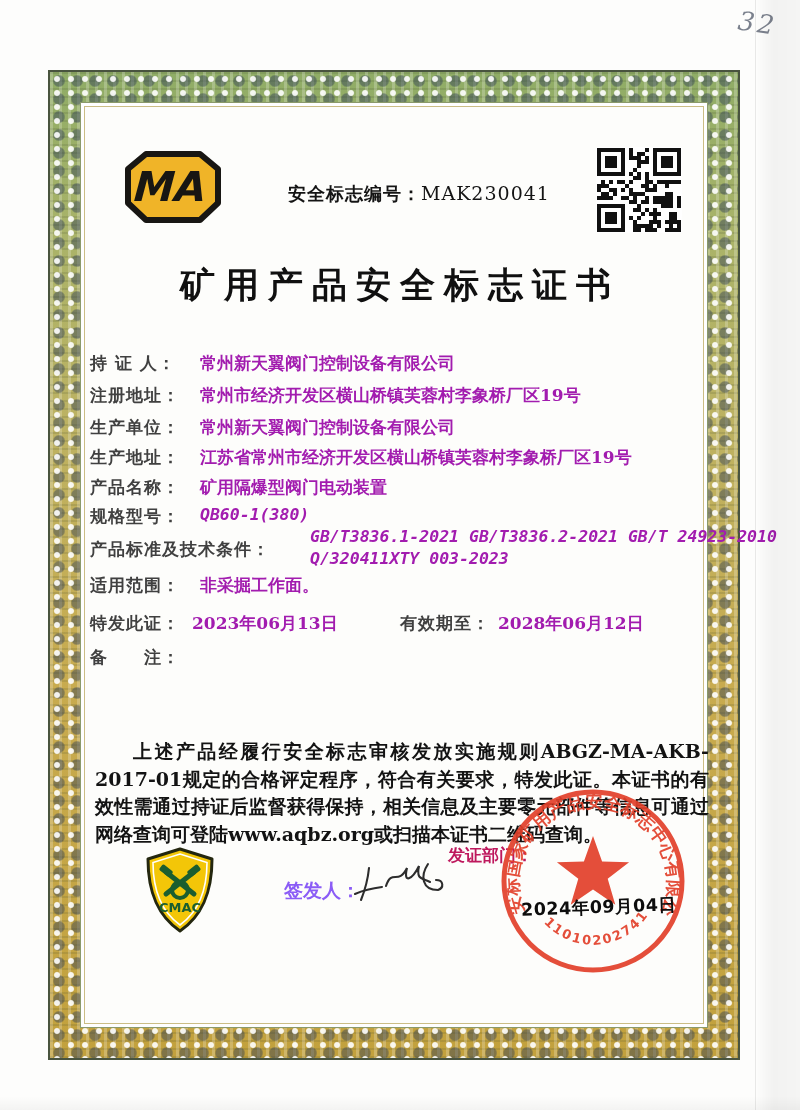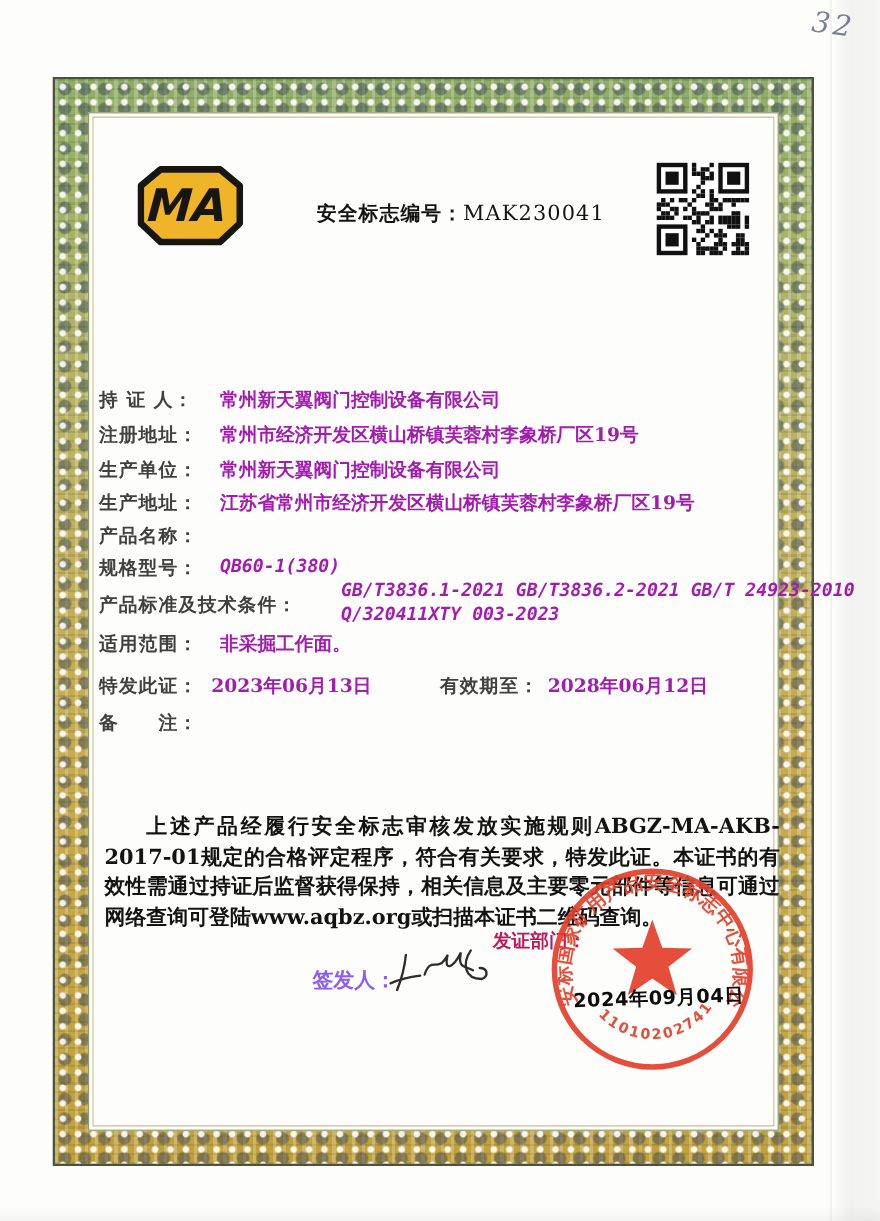--- a/index.html
+++ b/index.html
@@ -212,54 +212,70 @@
           <rect x="52" y="80" width="4" height="4" fill="#111"></rect>
           <rect x="56" y="80" width="4" height="4" fill="#111"></rect>
           <rect x="68" y="80" width="4" height="4" fill="#111"></rect>
           <rect x="72" y="80" width="4" height="4" fill="#111"></rect>
           <rect x="76" y="80" width="4" height="4" fill="#111"></rect>
           <rect x="80" y="80" width="4" height="4" fill="#111"></rect>
         </g>
     </svg>
   </div>
 
+  <div class="title">矿用产品安全标志证书</div>
 
   <span class="f-label" style="top:352px">持 证 人：</span>
   <span class="f-value" style="top:352px">常州新天翼阀门控制设备有限公司</span>
 
   <span class="f-label" style="top:384px">注册地址：</span>
   <span class="f-value" style="top:384px">常州市经济开发区横山桥镇芙蓉村李象桥厂区19号</span>
 
   <span class="f-label" style="top:416px">生产单位：</span>
   <span class="f-value" style="top:416px">常州新天翼阀门控制设备有限公司</span>
 
   <span class="f-label" style="top:446px">生产地址：</span>
   <span class="f-value" style="top:446px">江苏省常州市经济开发区横山桥镇芙蓉村李象桥厂区19号</span>
 
   <span class="f-label" style="top:476px">产品名称：</span>
+  <span class="f-value" style="top:476px">矿用隔爆型阀门电动装置</span>
 
   <span class="f-label" style="top:505px">规格型号：</span>
   <span class="f-value f-code" style="top:505px">QB60-1(380)</span>
 
   <span class="f-label" style="top:538px">产品标准及技术条件：</span>
   <span class="f-value f-code std-value" style="top:527px">GB/T3836.1-2021 GB/T3836.2-2021 GB/T 24923-2010</span>
   <span class="f-value f-code std-value" style="top:549px">Q/320411XTY 003-2023</span>
 
   <span class="f-label" style="top:574px">适用范围：</span>
   <span class="f-value" style="top:574px">非采掘工作面。</span>
 
   <span class="f-label" style="top:612px">特发此证：</span>
   <span class="f-value" style="top:612px;left:192px">2023年06月13日</span>
   <span class="f-label" style="top:612px;left:400px">有效期至：</span>
   <span class="f-value" style="top:612px;left:498px">2028年06月12日</span>
 
   <span class="f-label" style="top:646px">备　　注：</span>
 
   <div class="statement">上述产品经履行安全标志审核发放实施规则ABGZ-MA-AKB-2017-01规定的合格评定程序，符合有关要求，特发此证。本证书的有效性需通过持证后监督获得保持，相关信息及主要零元部件等信息可通过网络查询可登陆www.aqbz.org或扫描本证书二维码查询。</div>
 
+  <div class="cmac">
+    <svg width="80" height="90" viewBox="0 0 80 90">
+      <path d="M40,3 L72,13 C72,47 62,70 40,85 C18,70 8,47 8,13 Z" fill="#f3c608" stroke="#24270f" stroke-width="3" stroke-linejoin="round"></path>
+      <path d="M40,8 L67,16.5 C67,46 58,66 40,79 C22,66 13,46 13,16.5 Z" fill="none" stroke="#ffffff" stroke-width="1.6"></path>
+      <g stroke="#1b5e2f" stroke-width="5" stroke-linecap="round">
+        <line x1="26" y1="26" x2="54" y2="48"></line>
+        <line x1="54" y1="26" x2="26" y2="48"></line>
+      </g>
+      <rect x="20" y="21" width="13" height="7" rx="1.5" fill="#1b5e2f" transform="rotate(38 26 24)"></rect>
+      <rect x="47" y="21" width="13" height="7" rx="1.5" fill="#1b5e2f" transform="rotate(-38 54 24)"></rect>
+      <circle cx="40" cy="44" r="8" fill="none" stroke="#1b5e2f" stroke-width="4"></circle>
+      <text x="40" y="66" text-anchor="middle" font-family="DejaVu Sans, sans-serif" font-weight="bold" font-size="13" fill="#1b5e2f">CMAC</text>
+    </svg>
+  </div>
 
   <span class="signer-label">签发人：</span>
   <div class="signature">
     <svg width="100" height="52" viewBox="0 0 100 52">
       <g fill="none" stroke="#2d2d2d" stroke-width="2.1" stroke-linecap="round">
         <path d="M3,38 C12,34 22,32 30,31"></path>
         <path d="M17,12 C16,22 13,34 9,44"></path>
         <path d="M34,30 C40,12 46,30 55,12 C51,28 60,24 67,10 C64,24 70,22 78,26"></path>
         <path d="M76,8 C68,20 70,34 86,34 C92,32 92,24 84,24"></path>
       </g>

